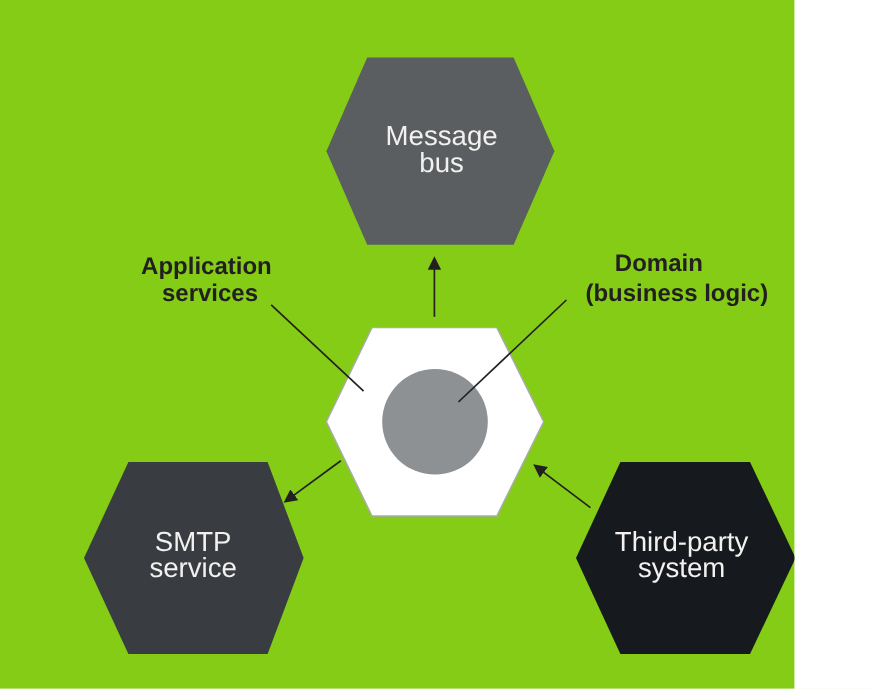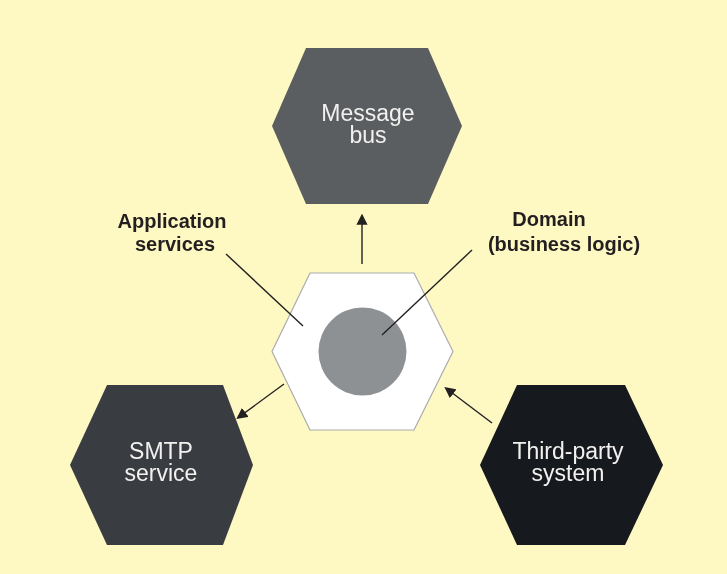--- a/index.html
+++ b/index.html
@@ -2,23 +2,23 @@
 <html><head>
 <meta charset="utf-8">
 <style>
   html, body {
     margin: 0;
     padding: 0;
     background: #ffffff;
   }
   .stage {
     position: relative;
-    width: 727px;
+    width: 662px;
     height: 574px;
-    background: #fef9c3;
+    background: #84cc16;
     overflow: hidden;
   }
   svg {
     display: block;
   }
   svg text {
     font-family: "Liberation Sans", sans-serif;
   }
   .hex-label {
     font-size: 23px;

